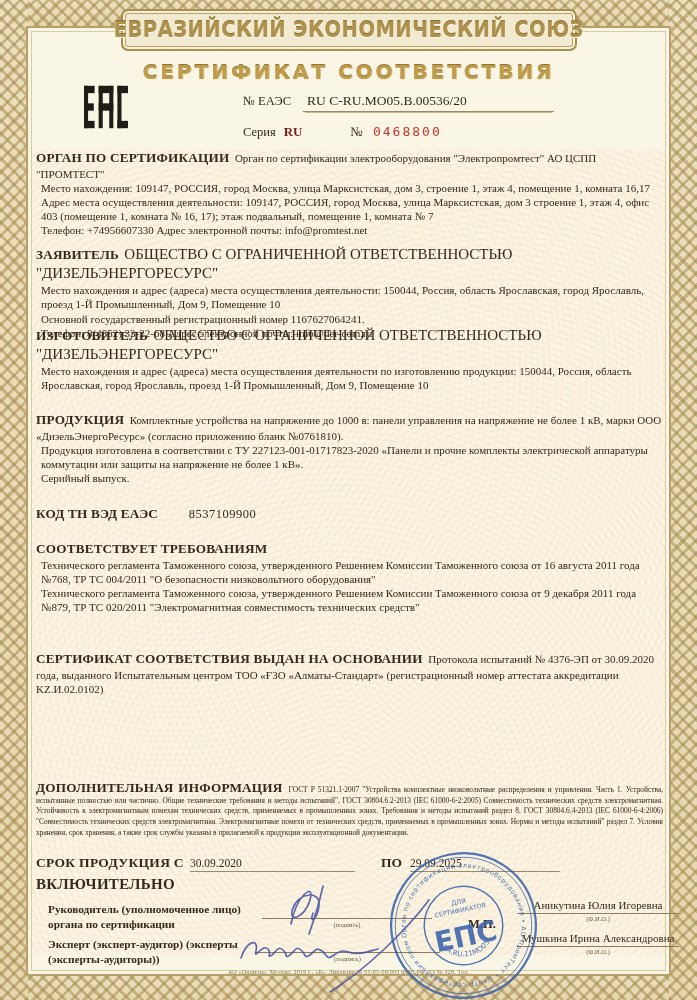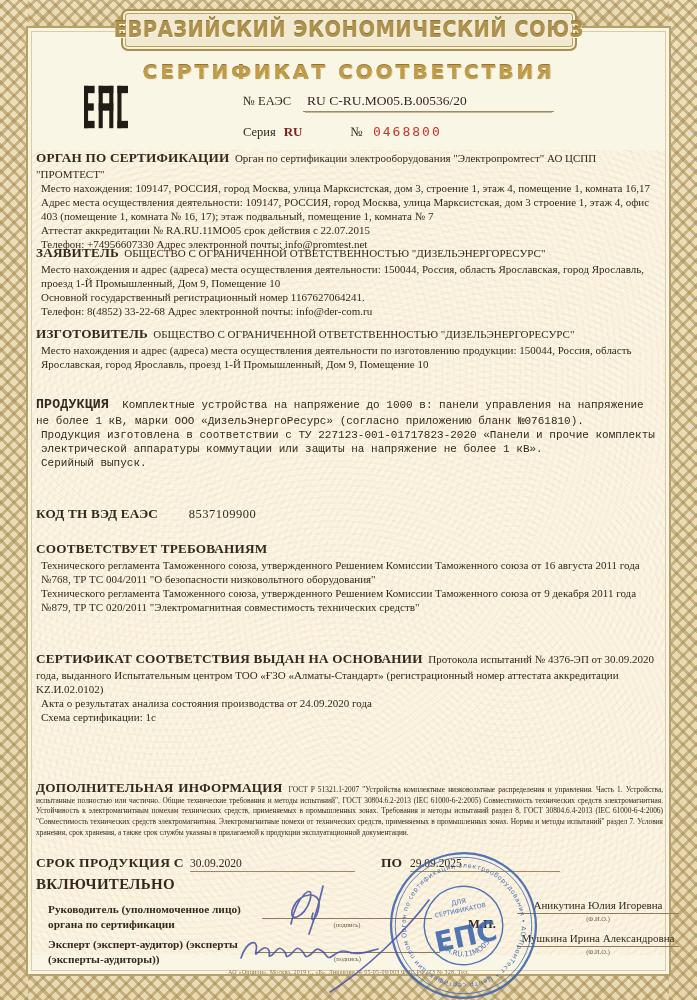--- a/index.html
+++ b/index.html
@@ -49,26 +49,26 @@
   .num-line{position:absolute;left:243px;top:93px;display:flex;align-items:baseline;gap:12px;font-size:12.5px;}
   .num-line .val{font-size:13.5px;border-bottom:1px solid #9a8a66;padding:0 12px 2px 4px;min-width:235px;box-shadow:0 3px 0 -2px #c8b88e;}
   .series-line{position:absolute;left:243px;top:124px;display:flex;align-items:baseline;font-size:12.5px;}
   .series-line .red{color:#7f1d1d;font-weight:bold;font-size:13px;margin-left:8px;}
   .series-line .no-lbl{margin-left:48px;font-size:13px;}
   .series-line .serial{color:#c5372f;font-family:"DejaVu Sans Mono",monospace;font-size:13px;letter-spacing:2px;margin-left:10px;}
   
   .sec{position:absolute;left:36px;width:627px;font-size:11px;line-height:1.28;}
   .sec-title{font-weight:bold;font-size:13.2px;letter-spacing:.2px;}
   .sec-lead{font-size:11px;}
-  .sec-lead.caps{font-size:11px;}
+  .sec-lead.caps{font-size:15px;}
   .sec-body{padding-left:5px;}
   .pos-organ{top:150px;}
   .pos-zayav{top:245px;}
   .pos-izgot{top:326px;}
-  .pos-prod{top:397px;font-family:Liberation Mono, monospace;}
+  .pos-prod{top:412px;}
   .pos-kod{top:506px;}
   .pos-soot{top:541px;}
   .pos-osnov{top:651px;}
   .pos-dop{top:781px;}
   .kod-value{font-size:12.5px;margin-left:28px;letter-spacing:.5px;}
   .dop-text{font-size:7.4px;line-height:1.45;text-align:justify;}
   .dop-text .sec-title{font-size:13.2px;line-height:1;}
   
   .validity{position:absolute;left:36px;top:855px;width:627px;font-size:11.5px;}
   .validity .row{display:flex;align-items:baseline;}
@@ -147,21 +147,20 @@
     <span class="red">RU</span>
     <span class="no-lbl">№</span>
     <span class="serial">0468800</span>
   </div>
 
   <div class="sec pos-organ">
     <div><span class="sec-title">ОРГАН ПО СЕРТИФИКАЦИИ</span>&nbsp; <span class="sec-lead">Орган по сертификации электрооборудования "Электропромтест" АО ЦСПП "ПРОМТЕСТ"</span></div>
     <div class="sec-body">
       <div>Место нахождения: 109147, РОССИЯ, город Москва, улица Марксистская, дом 3, строение 1, этаж 4, помещение 1, комната 16,17</div>
       <div>Адрес места осуществления деятельности: 109147, РОССИЯ, город Москва, улица Марксистская, дом 3 строение 1, этаж 4, офис 403 (помещение 1, комната № 16, 17); этаж подвальный, помещение 1, комната № 7</div>
-      <div>Аттестат аккредитации № RA.RU.11МО05 срок действия с 22.07.2015</div>
       <div>Телефон: +74956607330 Адрес электронной почты: info@promtest.net</div>
     </div>
   </div>
 
   <div class="sec pos-zayav">
     <div><span class="sec-title">ЗАЯВИТЕЛЬ</span>&nbsp; <span class="sec-lead caps">ОБЩЕСТВО С ОГРАНИЧЕННОЙ ОТВЕТСТВЕННОСТЬЮ "ДИЗЕЛЬЭНЕРГОРЕСУРС"</span></div>
     <div class="sec-body">
       <div>Место нахождения и адрес (адреса) места осуществления деятельности: 150044, Россия, область Ярославская, город Ярославль, проезд 1-Й Промышленный, Дом 9, Помещение 10</div>
       <div>Основной государственный регистрационный номер 1167627064241.</div>
       <div>Телефон: 8(4852) 33-22-68 Адрес электронной почты: info@der-com.ru</div>
@@ -191,24 +190,20 @@
   <div class="sec pos-soot">
     <div class="sec-title">СООТВЕТСТВУЕТ ТРЕБОВАНИЯМ</div>
     <div class="sec-body">
       <div>Технического регламента Таможенного союза, утвержденного Решением Комиссии Таможенного союза от 16 августа  2011 года №768, ТР ТС 004/2011 "О безопасности низковольтного оборудования"</div>
       <div>Технического регламента Таможенного союза, утвержденного Решением Комиссии Таможенного союза от 9 декабря 2011 года №879, ТР ТС 020/2011 "Электромагнитная совместимость технических средств"</div>
     </div>
   </div>
 
   <div class="sec pos-osnov">
     <div><span class="sec-title">СЕРТИФИКАТ СООТВЕТСТВИЯ  ВЫДАН НА ОСНОВАНИИ</span>&nbsp; <span class="sec-lead">Протокола испытаний № 4376-ЭП от 30.09.2020 года, выданного Испытательным центром ТОО «ҒЗО «Алматы-Стандарт» (регистрационный номер аттестата аккредитации KZ.И.02.0102)</span></div>
-    <div class="sec-body">
-      <div>Акта о результатах анализа состояния производства от 24.09.2020 года</div>
-      <div>Схема сертификации: 1с</div>
-    </div>
   </div>
 
   <div class="sec pos-dop">
     <div class="dop-text"><span class="sec-title">ДОПОЛНИТЕЛЬНАЯ ИНФОРМАЦИЯ</span>&nbsp; <span>ГОСТ Р 51321.1-2007 "Устройства комплектные низковольтные распределения и управления. Часть 1. Устройства, испытанные полностью или частично. Общие технические требования и методы испытаний", ГОСТ 30804.6.2-2013 (IEC 61000-6-2:2005) Совместимость технических средств электромагнитная. Устойчивость к электромагнитным помехам технических средств, применяемых в промышленных зонах. Требования и методы испытаний раздел 8, ГОСТ 30804.6.4-2013 (IEC 61000-6-4:2006) "Совместимость технических средств электромагнитная. Электромагнитные помехи от технических средств, применяемых в промышленных зонах. Нормы и методы испытаний" раздел 7. Условия хранения, срок хранения, а также срок службы указаны в прилагаемой к продукции эксплуатационной документации.</span></div>
   </div>
 
   <div class="validity">
     <div class="row">
       <span class="v-label">СРОК ПРОДУКЦИЯ С</span>
       <span class="v-date d1">30.09.2020</span>

